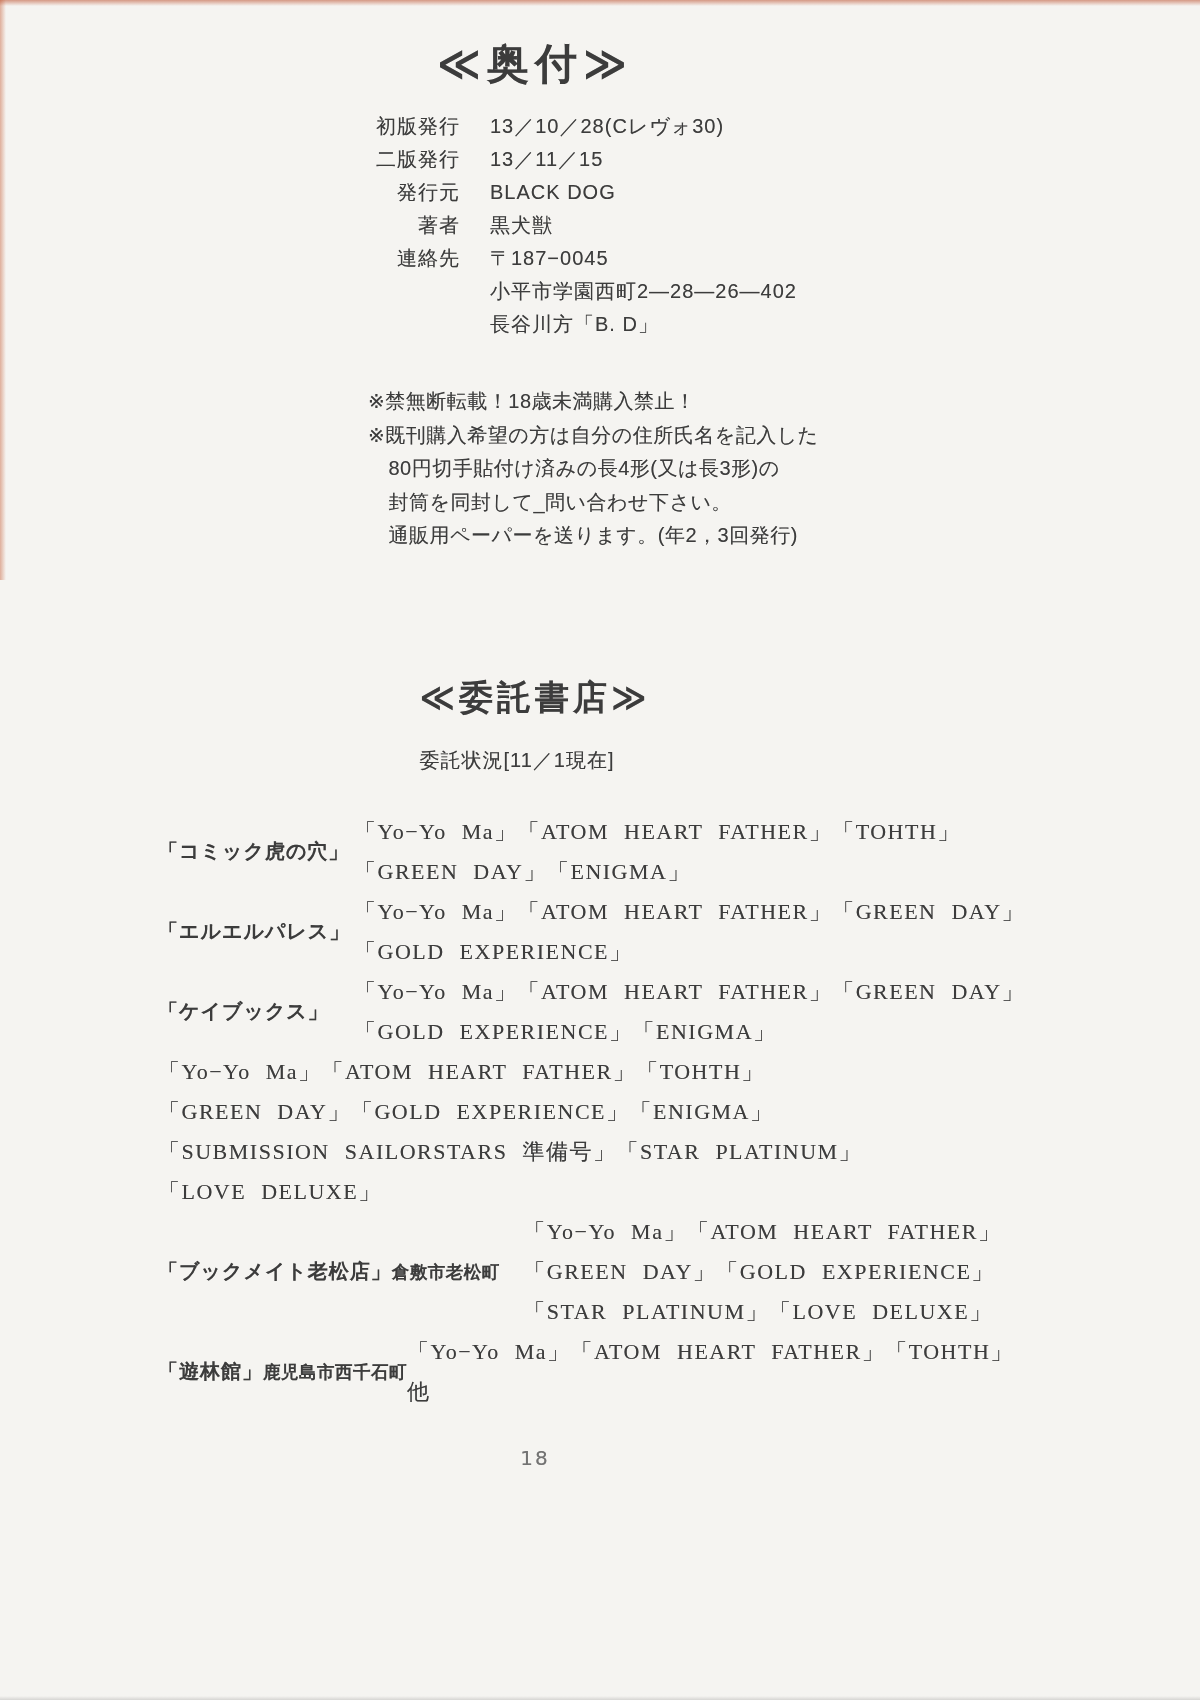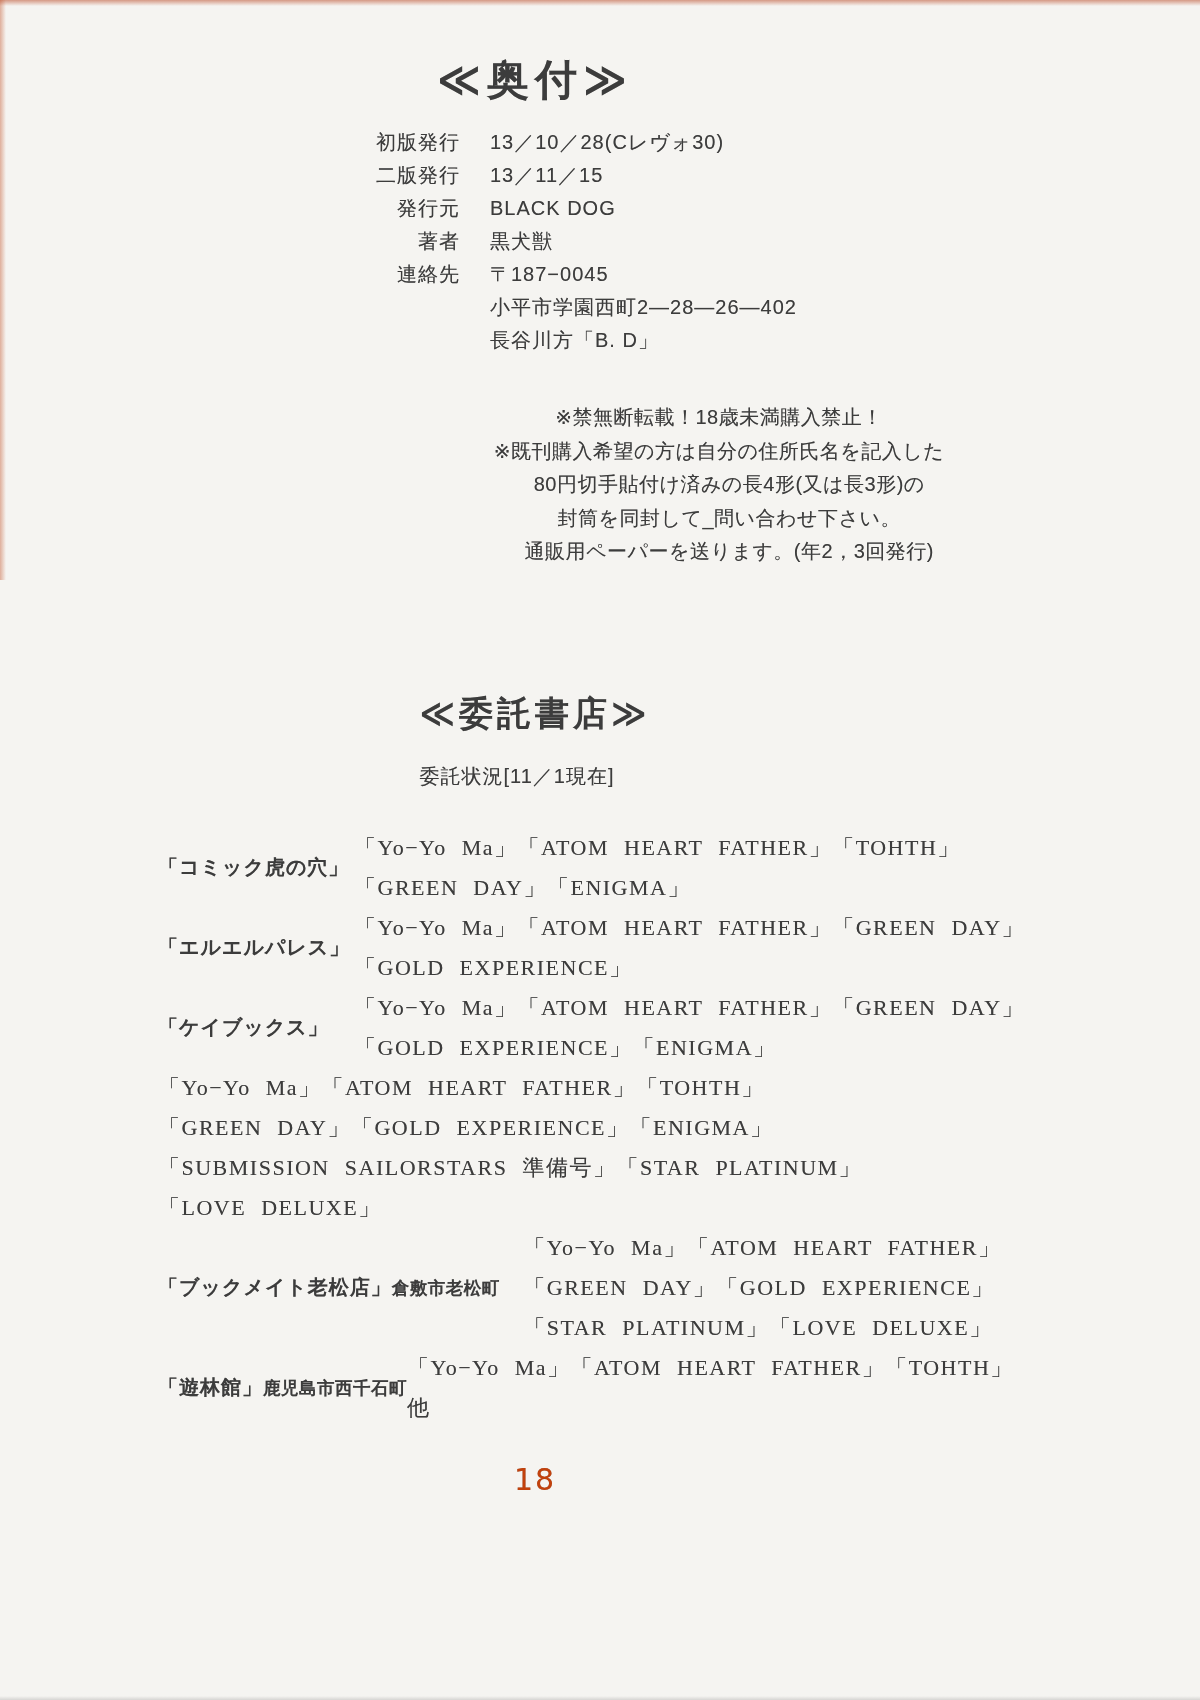--- a/index.html
+++ b/index.html
@@ -25,21 +25,21 @@
     position:absolute;top:0;left:0;width:6px;height:580px;
     background:linear-gradient(to right,rgba(196,90,50,.45),rgba(196,90,50,0));
   }
   .edge-bottom{
     position:absolute;bottom:0;left:0;width:1200px;height:4px;
     background:linear-gradient(to top,rgba(120,120,120,.25),rgba(120,120,120,0));
   }
   .content{
     position:relative;
     width:1070px;
-    padding-top:56px;
+    padding-top:40px;
   }
   
   .colophon-heading{
     text-align:center;
     font-size:42px;
     font-weight:600;
     letter-spacing:6px;
     line-height:1.15;
   }
   .title-block{ text-align:center; margin-top:28px; }
@@ -58,21 +58,21 @@
   .field-row{ display:flex; line-height:33px; font-size:20px; }
   .field-label{
     width:108px;
     text-align:right;
     margin-right:30px;
     letter-spacing:1px;
     flex:none;
     white-space:pre;
   }
   .field-value{ letter-spacing:1px; white-space:pre; }
-  .notes{ margin-top:44px; margin-left:368px;text-align:center; }
+  .notes{ margin-top:44px; margin-left:368px; }
   .note-line{
     font-size:20px;
     line-height:33.5px;
     letter-spacing:0.5px;
     white-space:pre;
   }
   
   .consignment-heading{
     margin-top:122px;
     text-align:center;
@@ -111,24 +111,24 @@
     font-size:22px;
     line-height:40px;
     letter-spacing:1.5px;
     word-spacing:8px;
     white-space:pre;
   }
   
   .page-number{
     margin-top:34px;
     text-align:center;
-    font-size:30px;
+    font-size:20px;
     font-weight:400;
     letter-spacing:2px;
-    color:#c2410c;
+    color:#737373;
     font-family:"DejaVu Sans","Liberation Sans",sans-serif;
   }
 </style>
 </head>
 <body>
 
 <div class="edge-top"></div>
 <div class="edge-left"></div>
 <div class="edge-bottom"></div>
 

